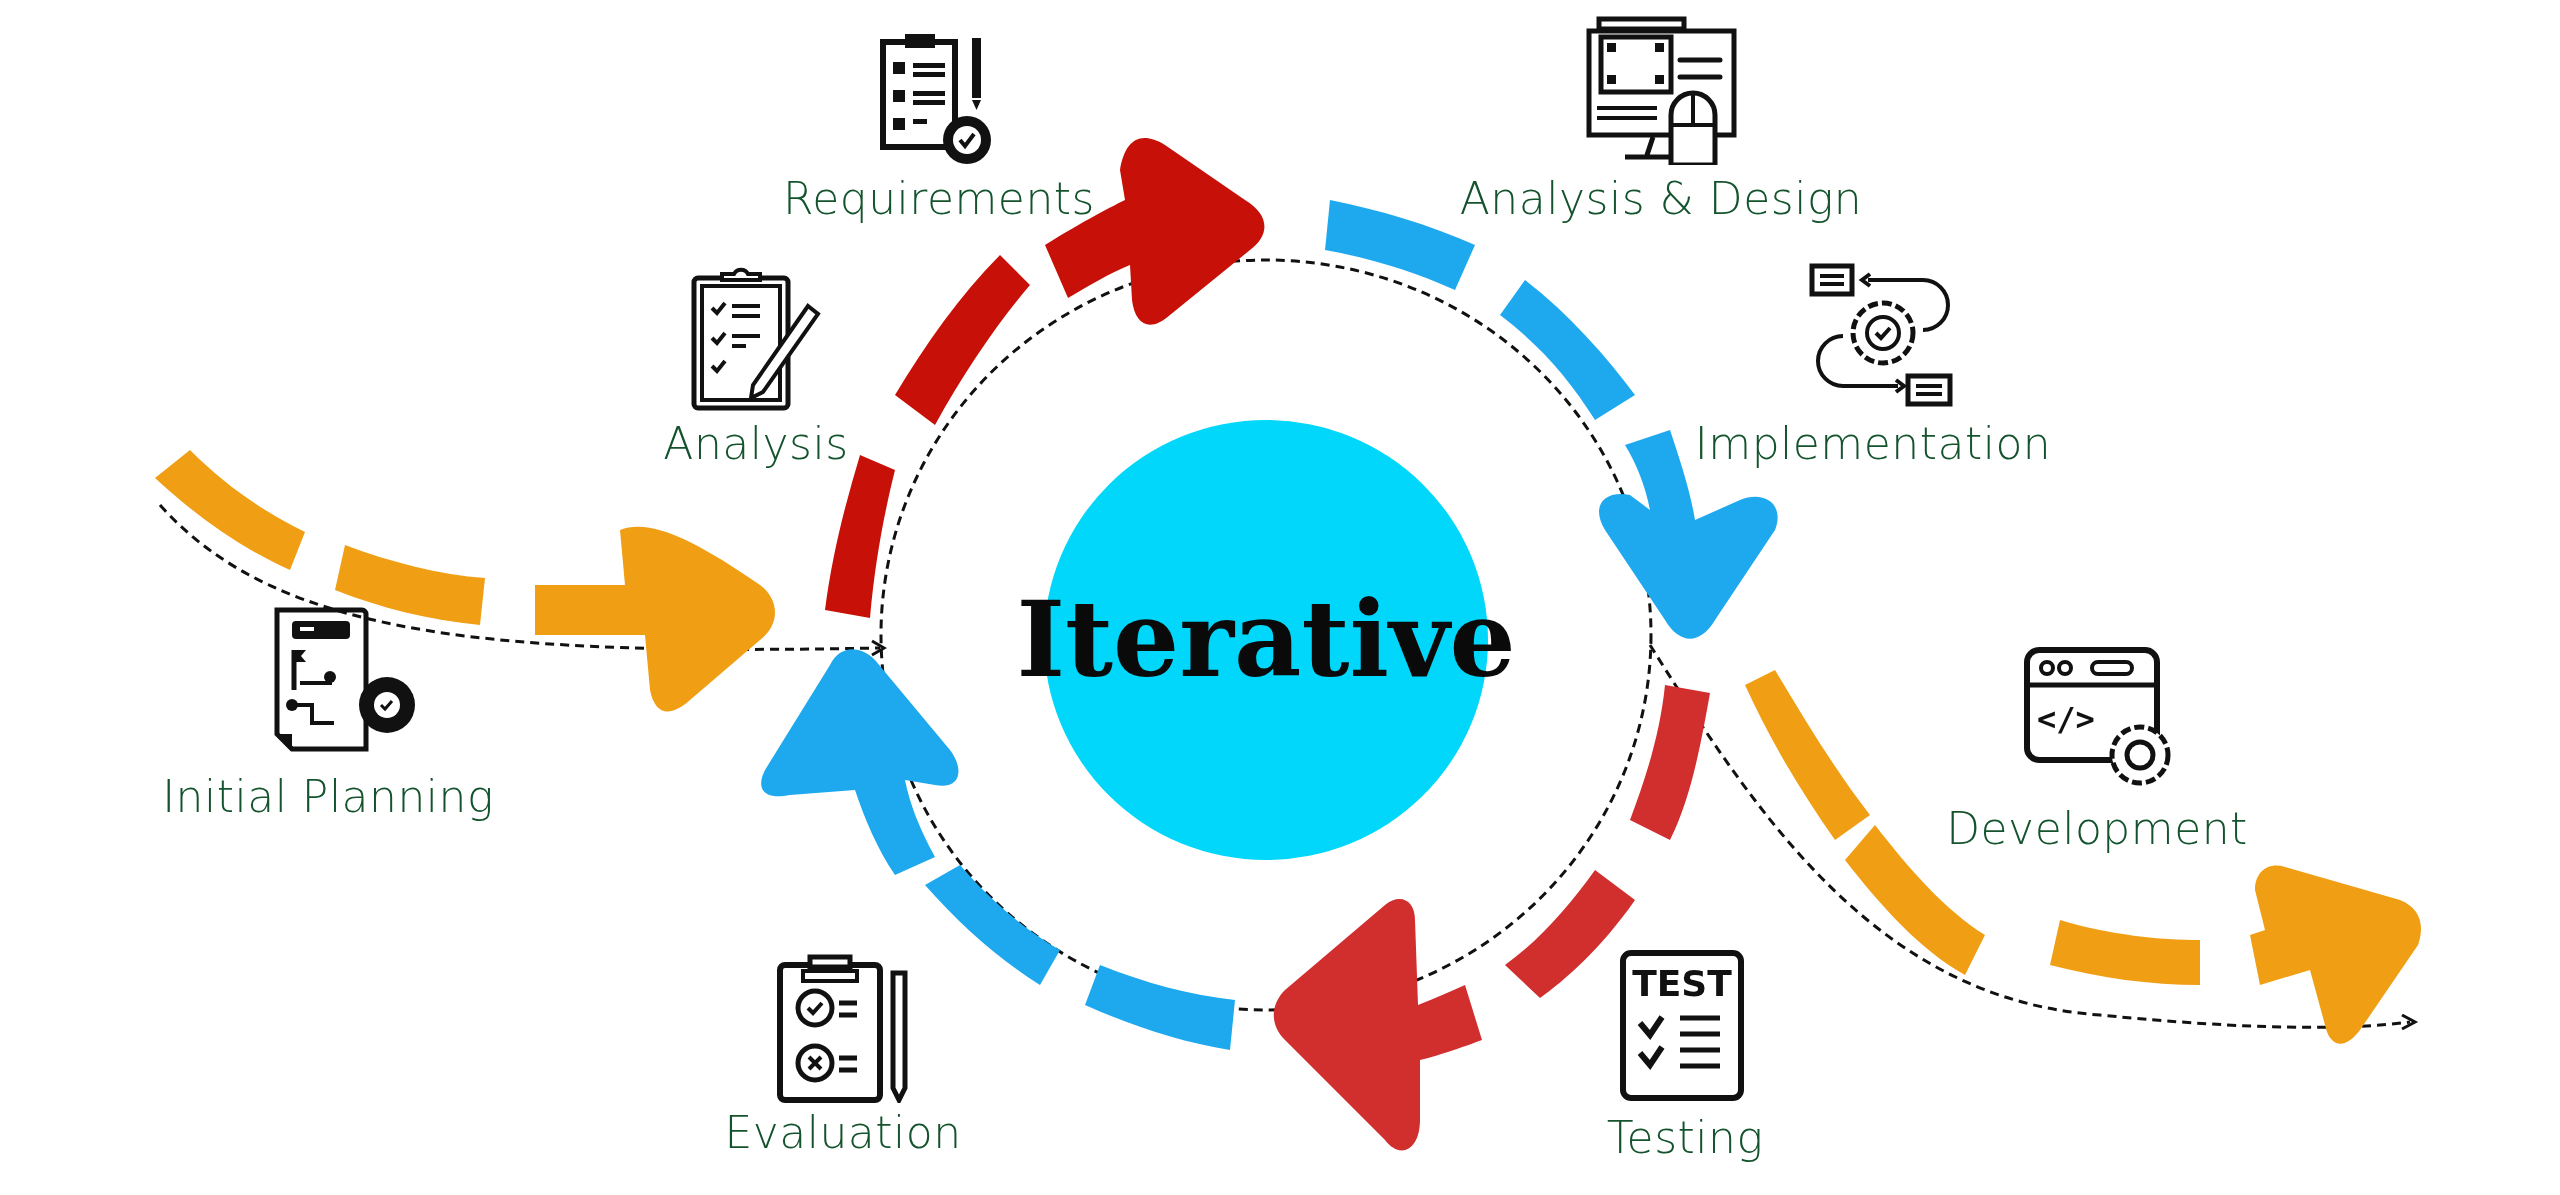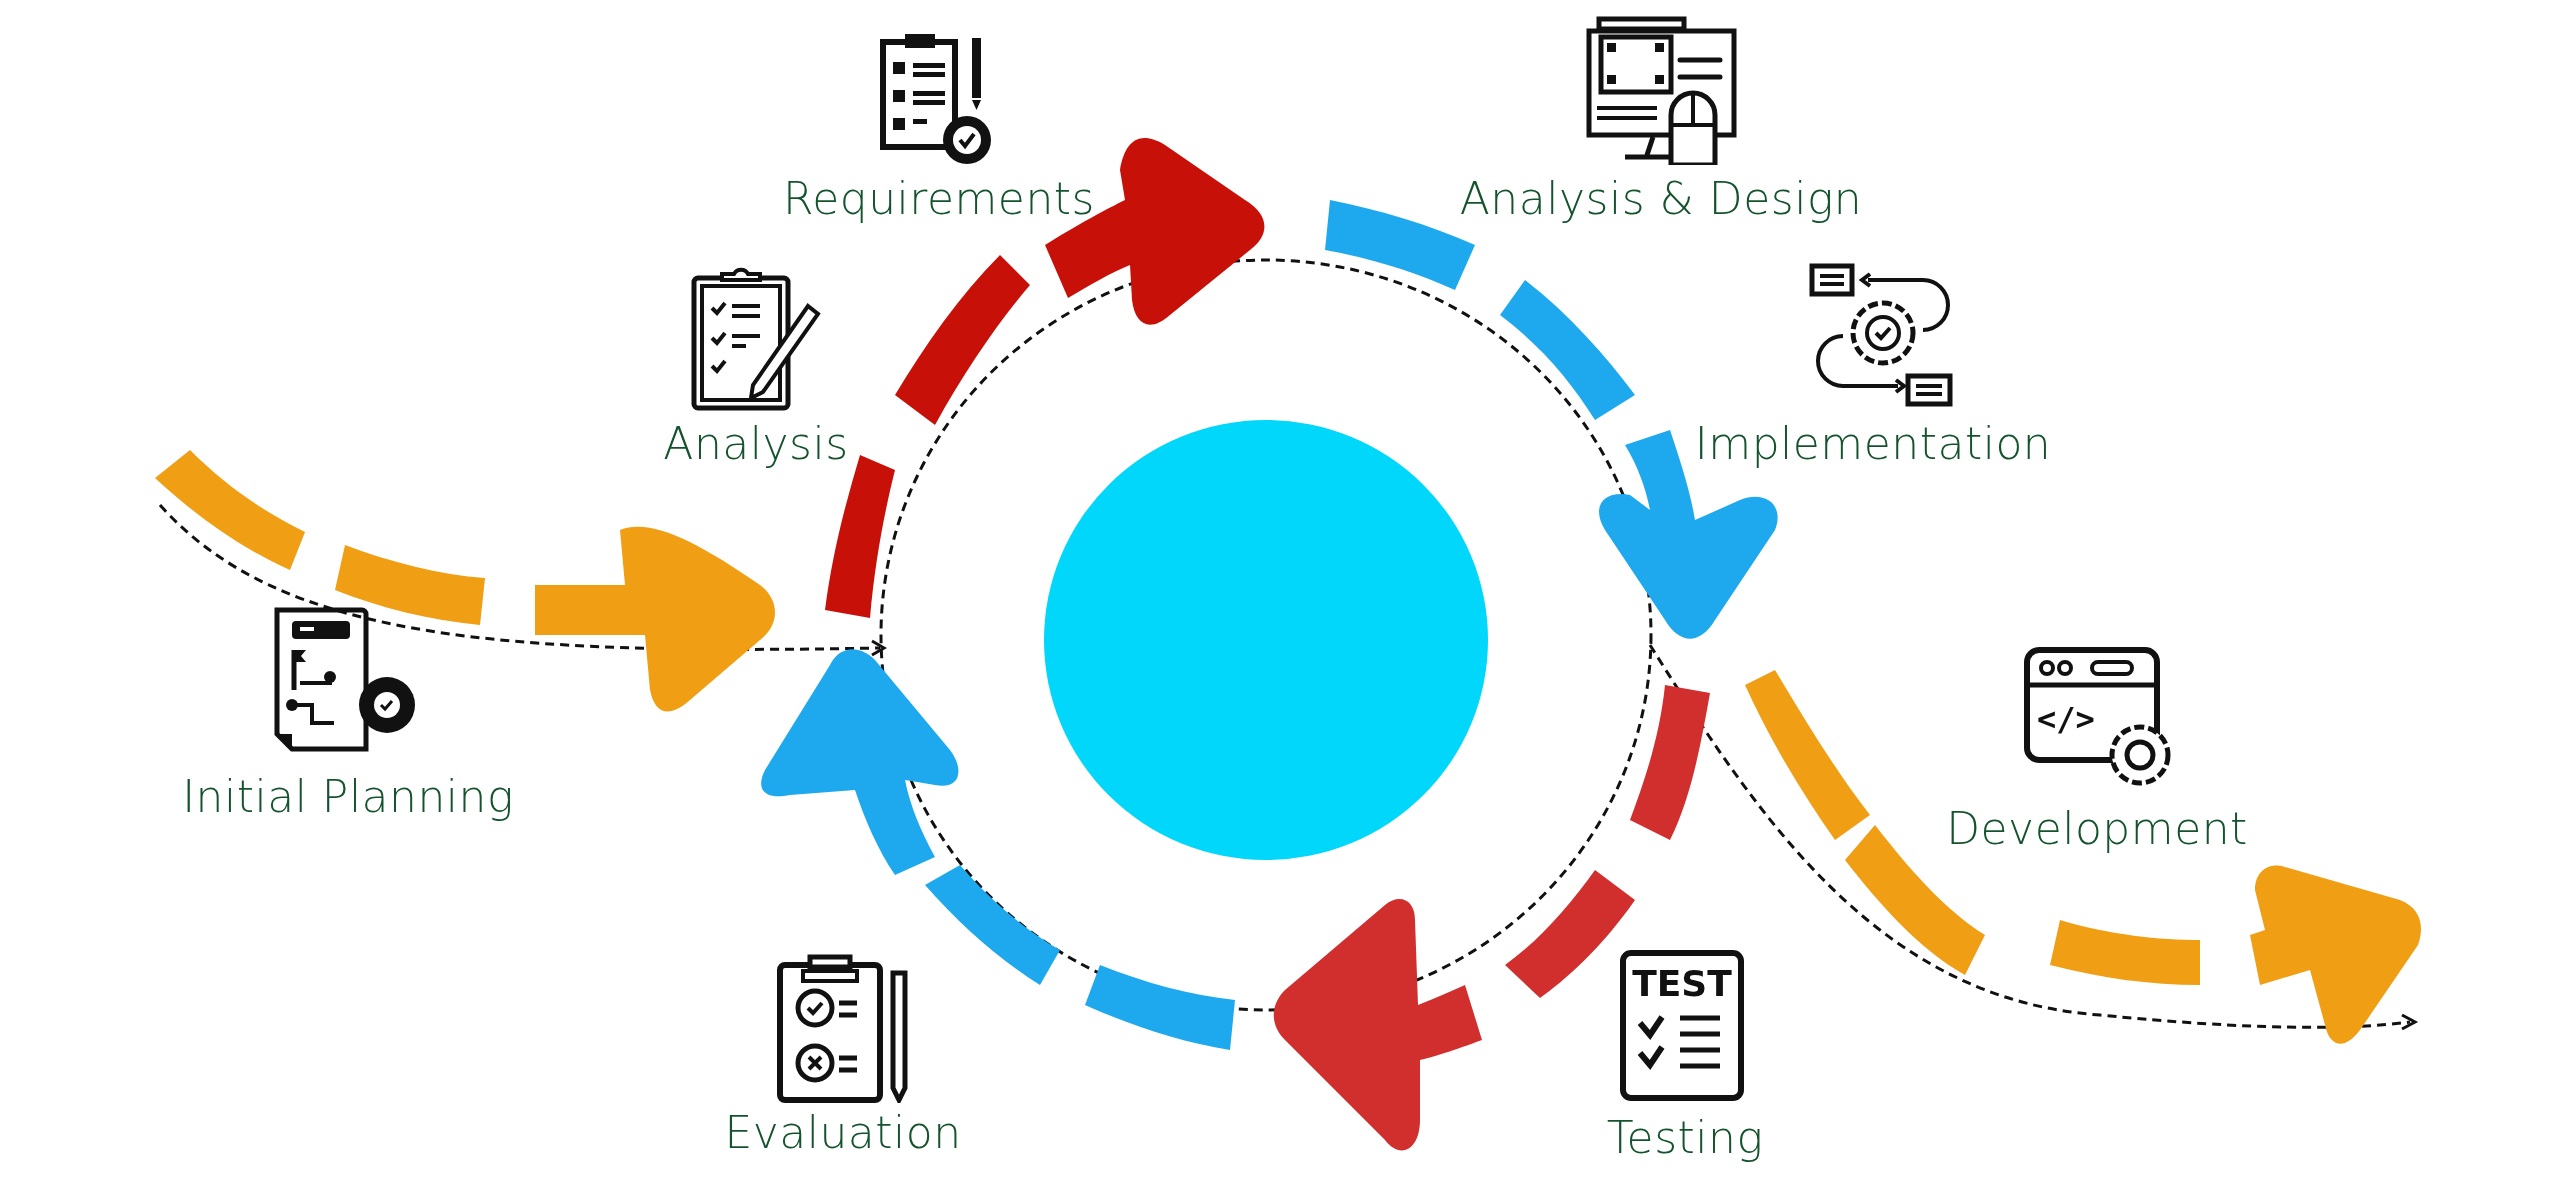--- a/index.html
+++ b/index.html
@@ -57,20 +57,21 @@
 
   <g fill="#f09e14">
     <path d="M1745 685 L1775 670 C 1805 720, 1835 770, 1870 815 L1835 840 C 1800 790, 1770 740, 1745 685 Z"></path>
     <path d="M1875 825 C 1910 870, 1945 910, 1985 935 L1965 975 C 1920 950, 1880 905, 1845 860 Z"></path>
     <path d="M2060 920 C 2110 935, 2160 940, 2200 940 L2200 985 C 2150 985, 2100 978, 2050 965 Z"></path>
     <path d="M2250 935 L2265 930 L2255 890 C 2255 870, 2270 862, 2285 867 L2400 900 C 2420 908, 2425 925, 2418 945 L2360 1030 C 2345 1050, 2330 1048, 2325 1025 L2310 970 L2260 985 Z"></path>
   </g>
 </svg>
 
 <div class="title">
+  <span>Iterative</span>
 </div>
 
 <svg class="icon" style="left:875px;top:30px" width="130" height="140" viewBox="0 0 130 140">
   <rect x="8" y="12" width="72" height="105" fill="none" stroke="#111" stroke-width="6"></rect>
   <rect x="30" y="4" width="30" height="14" fill="#111"></rect>
   <g fill="#111">
       <rect x="18" y="32" width="12" height="12"></rect>
       <rect x="18" y="60" width="12" height="12"></rect>
       <rect x="18" y="88" width="12" height="12"></rect>
   <rect x="38" y="33" width="32" height="5"></rect>
@@ -141,21 +142,21 @@
   <rect x="28" y="22" width="14" height="4" fill="#fff"></rect>
   <path d="M22 45 v40" stroke="#111" stroke-width="5"></path>
     <path d="M22 45 h12 l-5 6 l5 6 h-12 Z" fill="#111"></path>
   <path d="M28 78 h30 v-7 M20 100 h20 v18 h22" stroke="#111" stroke-width="4" fill="none"></path>
   <circle cx="58" cy="72" r="6" fill="#111"></circle>
     <circle cx="20" cy="100" r="6" fill="#111"></circle>
   <circle cx="115" cy="100" r="28" fill="#111"></circle>
     <circle cx="115" cy="100" r="13" fill="#fff"></circle>
   <path d="M109 100 l4 4 l7 -8" stroke="#111" stroke-width="3" fill="none"></path>
 </svg>
-<div class="label" style="left:348px;top:796px">Initial Planning</div>
+<div class="label" style="left:328px;top:796px">Initial Planning</div>
 
 <svg class="icon" style="left:2022px;top:645px" width="155" height="150" viewBox="0 0 155 150">
   <rect x="5" y="5" width="130" height="110" rx="12" fill="none" stroke="#111" stroke-width="6"></rect>
   <path d="M5 40 h130" stroke="#111" stroke-width="5"></path>
   <circle cx="25" cy="23" r="6" fill="none" stroke="#111" stroke-width="4"></circle>
     <circle cx="43" cy="23" r="6" fill="none" stroke="#111" stroke-width="4"></circle>
   <rect x="70" y="17" width="40" height="12" rx="6" fill="none" stroke="#111" stroke-width="4"></rect>
   <text x="15" y="85" font-family="DejaVu Sans Mono, monospace" font-size="32" font-weight="bold" fill="#111">&lt;/&gt;</text>
   <circle cx="118" cy="110" r="28" fill="#fff" stroke="#111" stroke-width="5" stroke-dasharray="10 4"></circle>
   <circle cx="118" cy="110" r="13" fill="none" stroke="#111" stroke-width="5"></circle>

